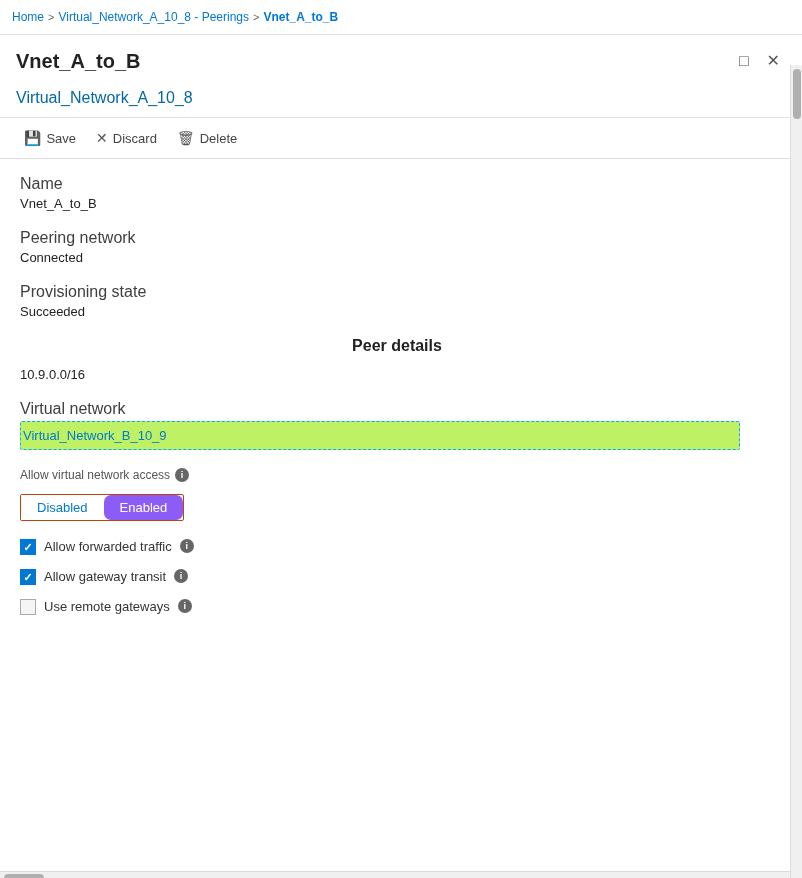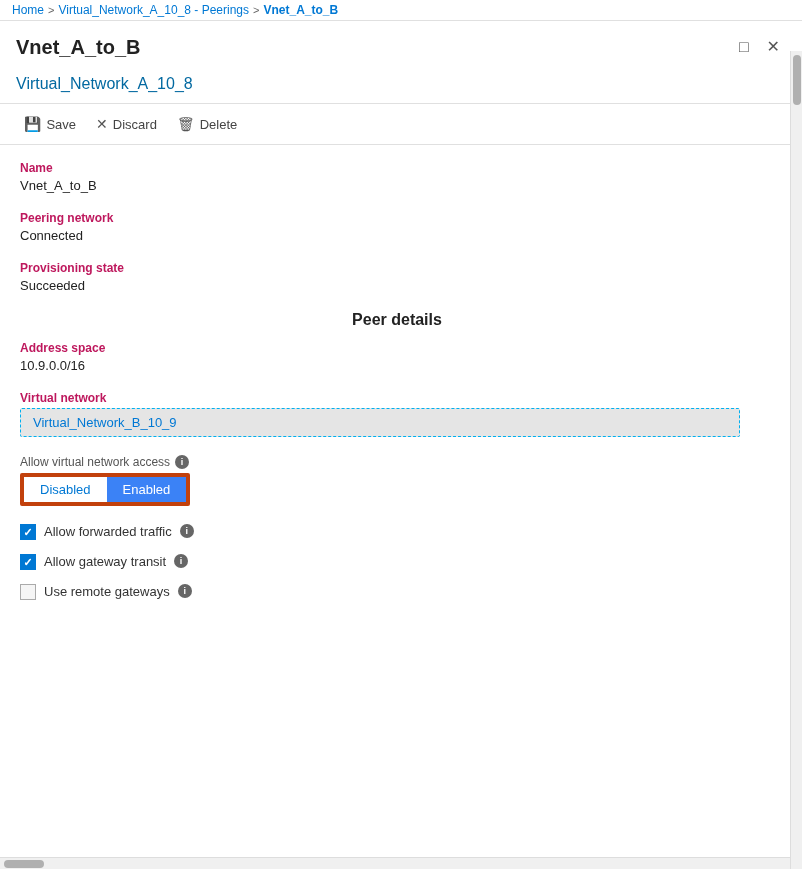--- a/index.html
+++ b/index.html
@@ -10,21 +10,21 @@
       background: #fff;
       width: 802px;
       height: 878px;
       overflow: hidden;
       position: relative;
     }
 
     
     .breadcrumb-bar {
       background: #fff;
-      padding: 3px 12px;
+      padding: 10px 12px;
       border-bottom: 1px solid #e0e0e0;
       display: flex;
       align-items: center;
       gap: 4px;
       font-size: 12px;
     }
     .breadcrumb-link {
       color: #0078d4;
       cursor: pointer;
       text-decoration: none;
@@ -119,78 +119,78 @@
     .main-content {
       flex: 1;
       padding-right: 8px;
     }
 
     
     .field-group {
       margin-bottom: 18px;
     }
     .field-label {
-      font-size: 12px;
-      color: #be185d;
+      font-size: 16px;
+      color: #404040;
       margin-bottom: 3px;
-      font-weight: bold;
     }
     .field-value {
       font-size: 13px;
       color: #222;
     }
 
     
     .section-heading {
       font-size: 16px;
       font-weight: 600;
       color: #222;
       margin-bottom: 12px;
       margin-top: 4px;
       text-align: center;
     }
 
     
     .vnet-input-wrapper {
       border: 1px dashed #00b0f0;
       border-radius: 2px;
-      padding: 6px 12px;
-      background: #e5e5e5;
+      padding: 6px 2px;
+      background: #bef264;
       width: 100%;
       max-width: 720px;
     }
     .vnet-input-link {
       color: #0078d4;
       font-size: 13px;
       cursor: pointer;
       text-decoration: none;
     }
 
     
     .toggle-group {
       display: flex;
-      border: 4px solid #c2410c;
+      border: 1px solid #c2410c;
       border-radius: 2px;
       overflow: hidden;
       width: fit-content;
     }
     .toggle-btn {
       padding: 5px 16px;
       font-size: 13px;
       cursor: pointer;
       border: none;
       outline: none;
     }
     .toggle-btn.inactive {
       background: #fff;
       color: #0078d4;
     }
     .toggle-btn.active {
-      background: #3b82f6;
+      background: #8b5cf6;
       color: #fff;
+      border-radius: 7px;
     }
 
     
     .checkbox-row {
       display: flex;
       gap: 8px;
       margin-bottom: 14px;
     }
     .checkbox-box {
       width: 16px;
@@ -234,21 +234,21 @@
       font-size: 9px;
       font-weight: bold;
       cursor: pointer;
       flex-shrink: 0;
     }
 
     
     .config-field-label {
       font-size: 12px;
       color: #555;
-      margin-bottom: 4px;
+      margin-bottom: 12px;
       display: flex;
       align-items: flex-end;
       gap: 5px;
     }
 
     
     .bottom-bar {
       height: 12px;
       background: #f0f0f0;
       border-top: 1px solid #ddd;
@@ -344,21 +344,20 @@
       </div>
 
       <div class="field-group">
         <div class="field-label">Provisioning state</div>
         <div class="field-value">Succeeded</div>
       </div>
 
       <div class="section-heading">Peer details</div>
 
       <div class="field-group">
-        <div class="field-label">Address space</div>
         <div class="field-value">10.9.0.0/16</div>
       </div>
 
       <div class="field-group">
         <div class="field-label">Virtual network</div>
         <div class="vnet-input-wrapper">
           <a class="vnet-input-link">Virtual_Network_B_10_9</a>
         </div>
       </div>
 

